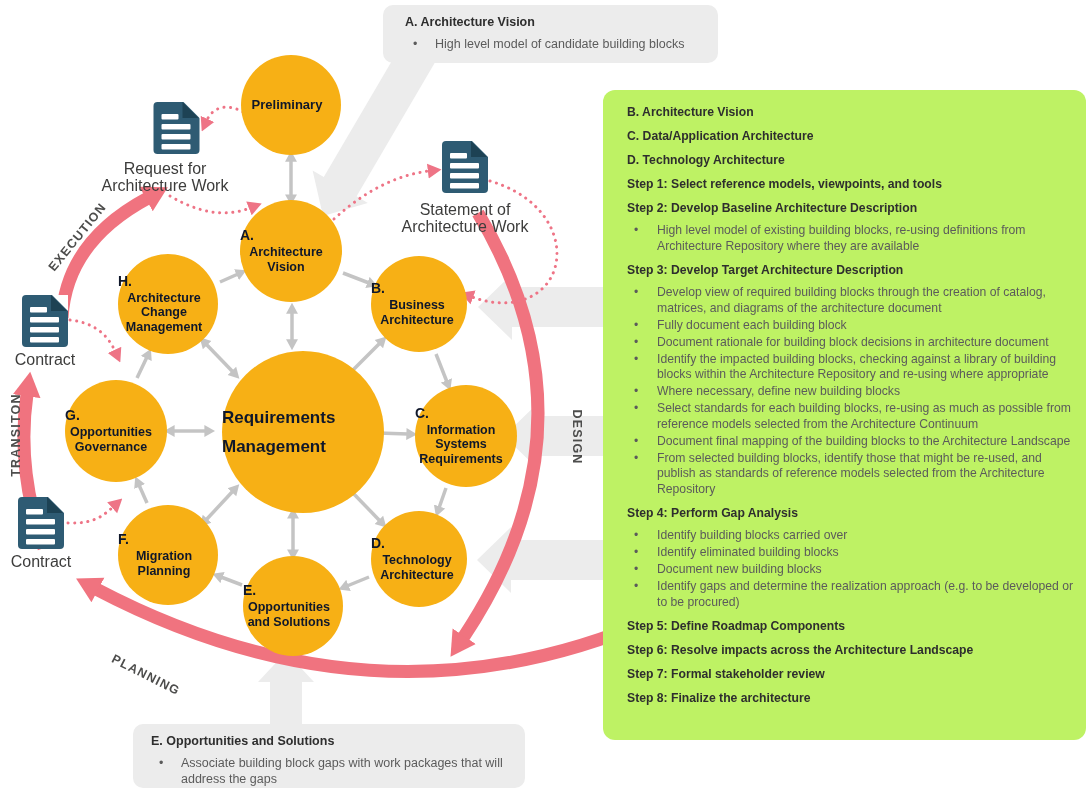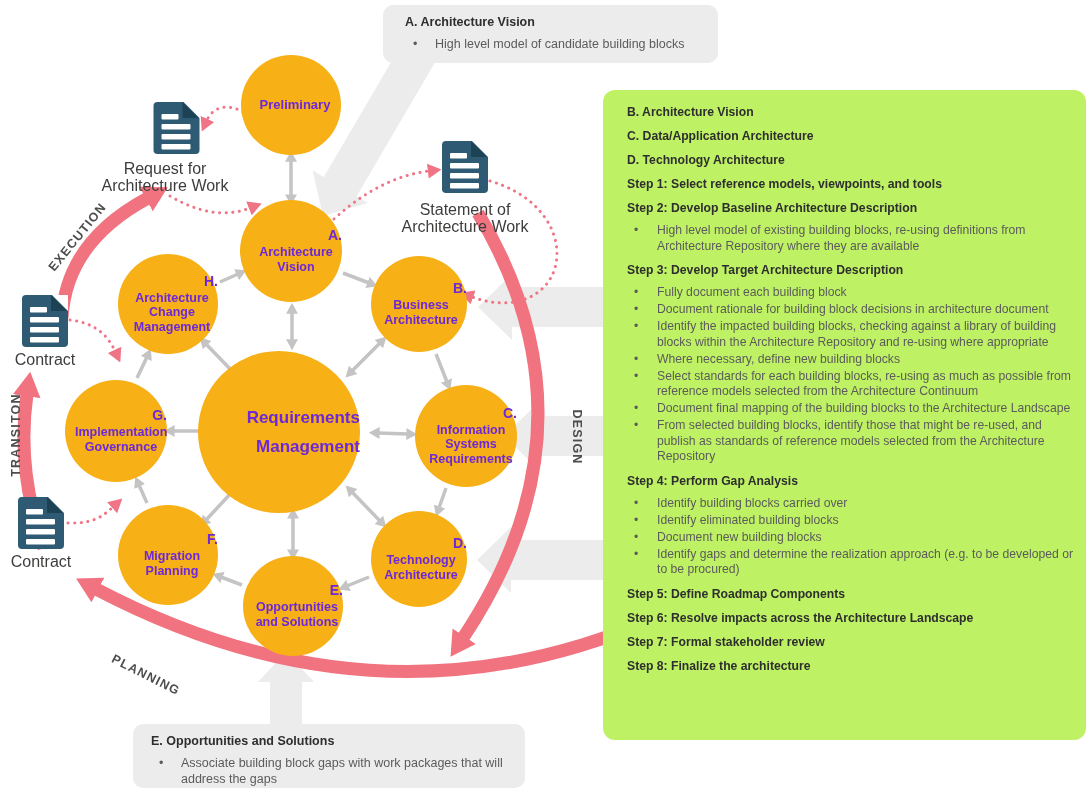--- a/index.html
+++ b/index.html
@@ -2,22 +2,22 @@
 <html><head>
 <meta charset="utf-8">
 <style>
   html,body{margin:0;padding:0;background:#fff;}
   #stage{position:relative;width:1090px;height:792px;background:#fff;overflow:hidden;
          font-family:"Liberation Sans", sans-serif;}
   #arrows{position:absolute;left:0;top:0;z-index:1;}
 
   
   .circle{position:absolute;z-index:3;border-radius:50%;background:#F7B015;
-          display:flex;flex-direction:column;align-items:flex-end;justify-content:center;
-          text-align:center;color:#6d28d9;}
+          display:flex;flex-direction:column;align-items:flex-start;justify-content:center;
+          text-align:center;color:#0f172a;}
   .circle .letter{font-weight:bold;font-size:14px;line-height:15px;margin-bottom:2px;}
   .circle .letter:empty{display:none;}
   .circle .cname{font-weight:bold;font-size:12.5px;line-height:14.5px;width:92px;}
   #center-circle .cline{font-weight:bold;font-size:17px;line-height:17px;margin:6px 0;}
 
   
   .doc{position:absolute;z-index:4;}
   .doc-label{position:absolute;z-index:4;text-align:center;font-weight:normal;
              font-size:16px;line-height:17px;color:#3D3D3C;white-space:pre-line;}
 
@@ -104,21 +104,21 @@
     <g stroke="#EE7486" stroke-width="3" fill="none" stroke-linecap="round" stroke-dasharray="0.1 6.5">
       <path d="M 243 112 C 227 103 213 107 207 120" marker-end="url(#mDot)"></path>
       <path d="M 170 196 Q 214 222 250 208" marker-end="url(#mDot)"></path>
       <path d="M 334 219 Q 380 177 429 171" marker-end="url(#mDot)"></path>
       <path d="M 490 181 C 562 202 573 268 537 293 C 518 306 494 305 472 297" marker-end="url(#mDot)"></path>
       <path d="M 70 320 C 96 323 108 336 115 351" marker-end="url(#mDot)"></path>
       <path d="M 68 523 C 92 524 102 517 113 507" marker-end="url(#mDot)"></path>
     </g>
   </svg>
 
-  <div class="circle" id="center-circle" style="left:198px;top:351px;width:162px;height:162px;">
+  <div class="circle" id="center-circle" style="left:222px;top:351px;width:162px;height:162px;">
     <div class="cline">Requirements</div>
     <div class="cline">Management</div>
   </div>
 
   <div class="circle" style="left:241px;top:55px;width:100px;height:100px;">
 
     <div class="cname" style="font-size:13px;">Preliminary</div>
   </div>
   <div class="circle" style="left:240px;top:200px;width:102px;height:102px;">
     <div class="letter">A.</div>
@@ -139,21 +139,21 @@
   <div class="circle" style="left:243px;top:556px;width:100px;height:100px;">
     <div class="letter">E.</div>
     <div class="cname">Opportunities and Solutions</div>
   </div>
   <div class="circle" style="left:118px;top:505px;width:100px;height:100px;">
     <div class="letter">F.</div>
     <div class="cname">Migration Planning</div>
   </div>
   <div class="circle" style="left:65px;top:380px;width:102px;height:102px;">
     <div class="letter">G.</div>
-    <div class="cname">Implementation Governance</div>
+    <div class="cname">Opportunities Governance</div>
   </div>
   <div class="circle" style="left:118px;top:254px;width:100px;height:100px;">
     <div class="letter">H.</div>
     <div class="cname">Architecture Change Management</div>
   </div>
 
   <div class="doc" style="left:153px;top:102px;">
     <svg width="47" height="52" viewBox="0 0 46 52">
       <rect x="0" y="0" width="46" height="52" rx="4" fill="#2E5B73"></rect>
       <path d="M29 -1 H47 V17 Z" fill="#FFFFFF"></path>
@@ -232,20 +232,21 @@
     <h3>D. Technology Architecture</h3>
     <h3>Step 1: Select reference models, viewpoints, and tools</h3>
 
     <h3>Step 2: Develop Baseline Architecture Description</h3>
     <ul>
       <li>High level model of existing building blocks, re-using definitions from Architecture Repository where they are available</li>
     </ul>
 
     <h3>Step 3: Develop Target Architecture Description</h3>
     <ul>
+      <li>Develop view of required building blocks through the creation of catalog, matrices, and diagrams of the architecture document</li>
       <li>Fully document each building block</li>
       <li>Document rationale for building block decisions in architecture document</li>
       <li>Identify the impacted building blocks, checking against a library of building blocks within the Architecture Repository and re-using where appropriate</li>
       <li>Where necessary, define new building blocks</li>
       <li>Select standards for each building blocks, re-using as much as possible from reference models selected from the Architecture Continuum</li>
       <li>Document final mapping of the building blocks to the Architecture Landscape</li>
       <li>From selected building blocks, identify those that might be re-used, and publish as standards of reference models selected from the Architecture Repository</li>
     </ul>
 
     <h3>Step 4: Perform Gap Analysis</h3>

